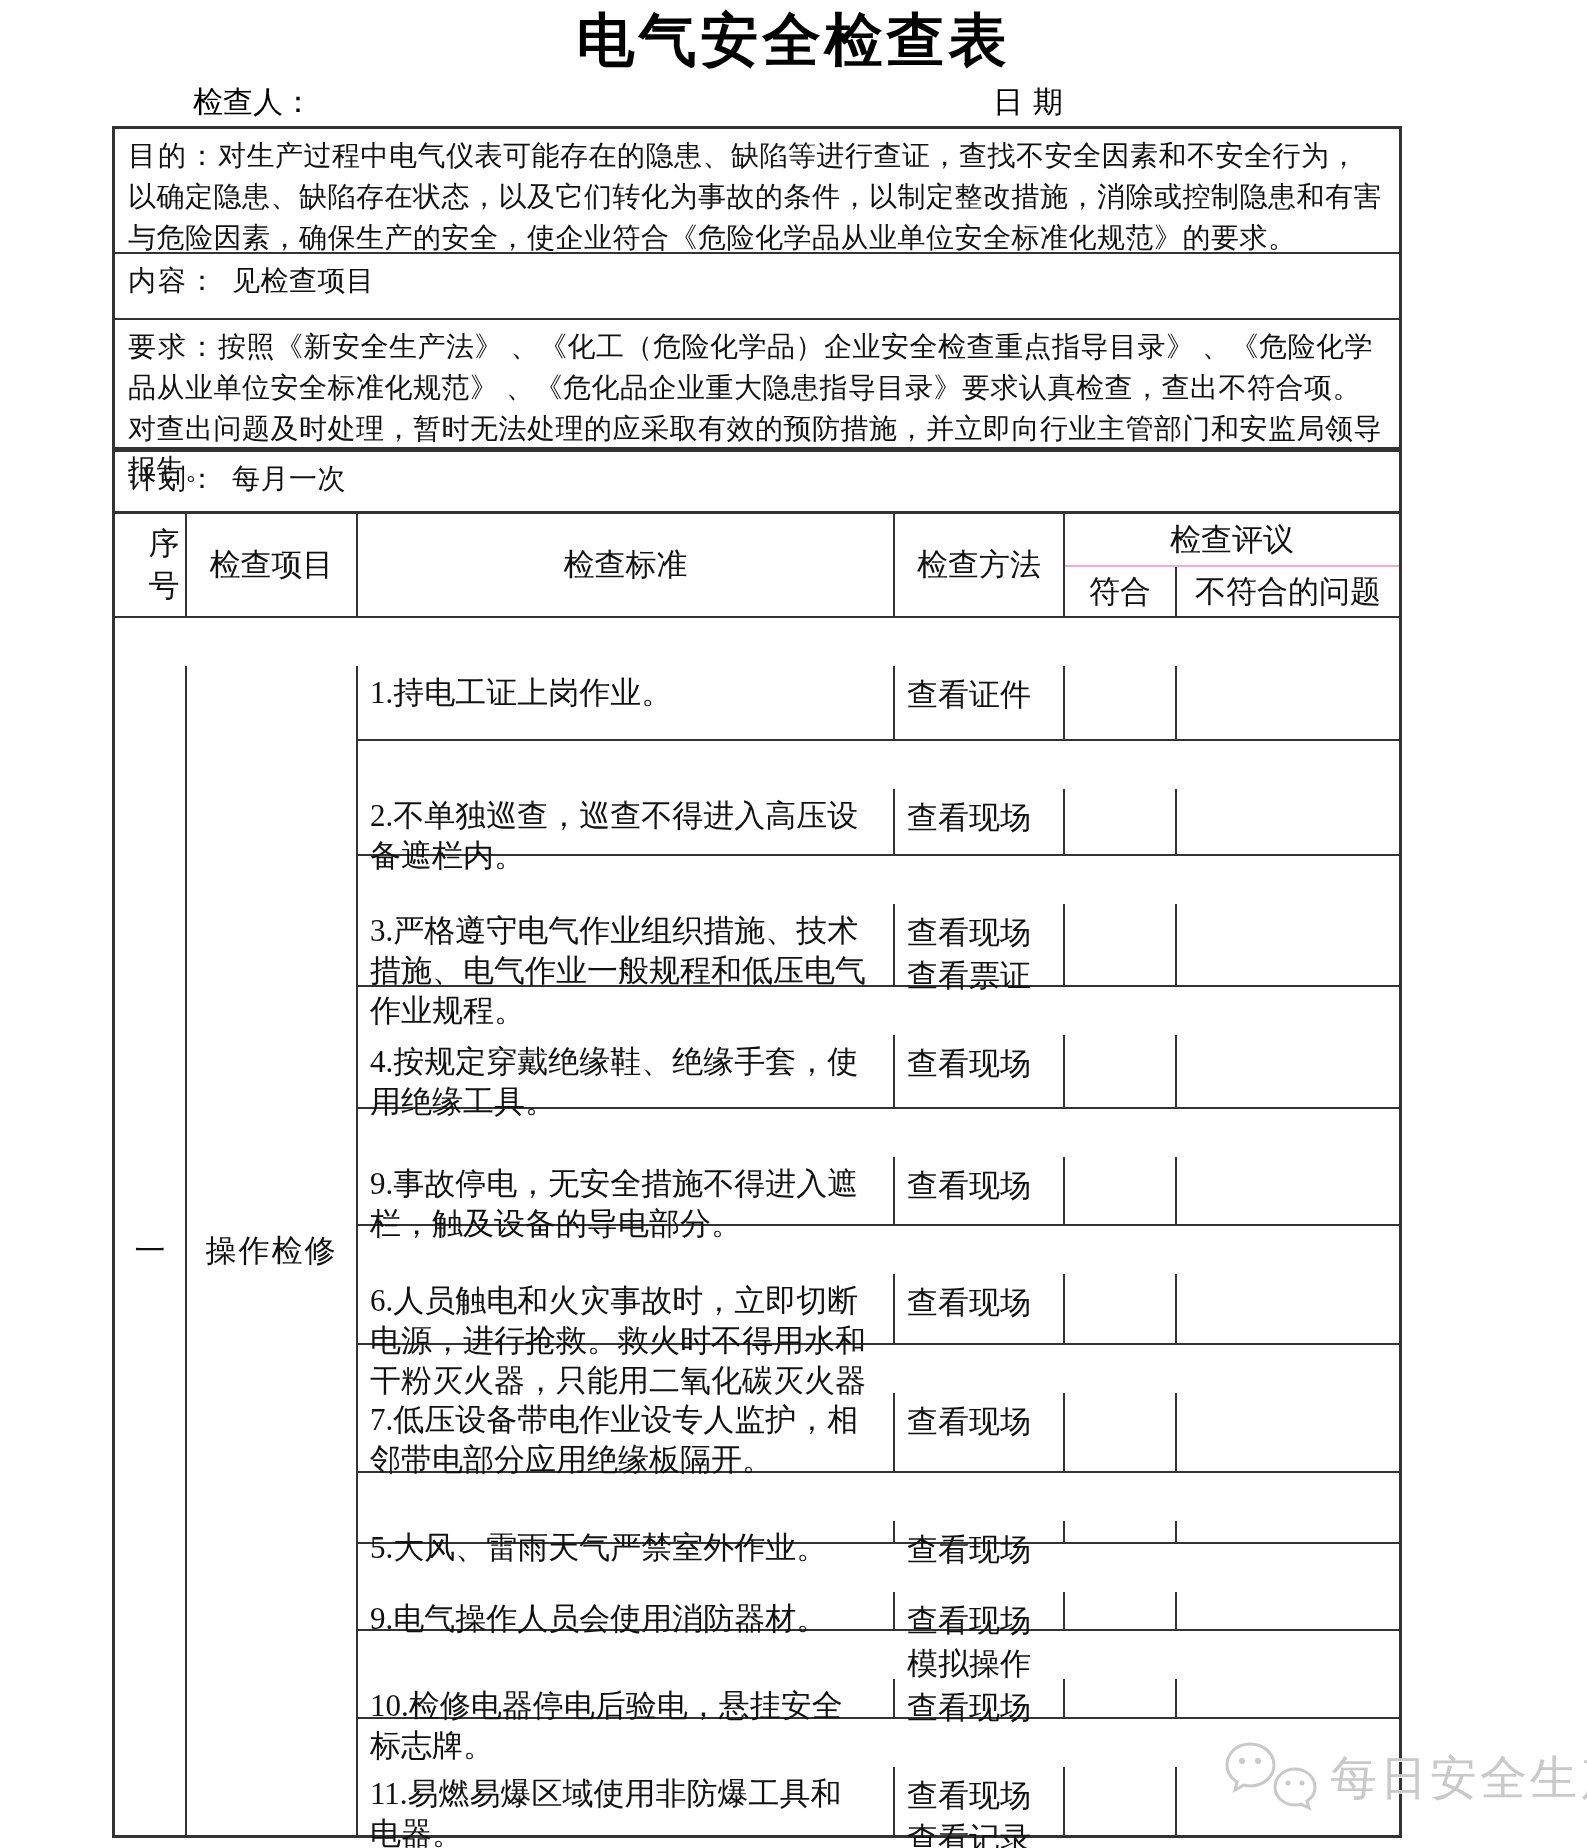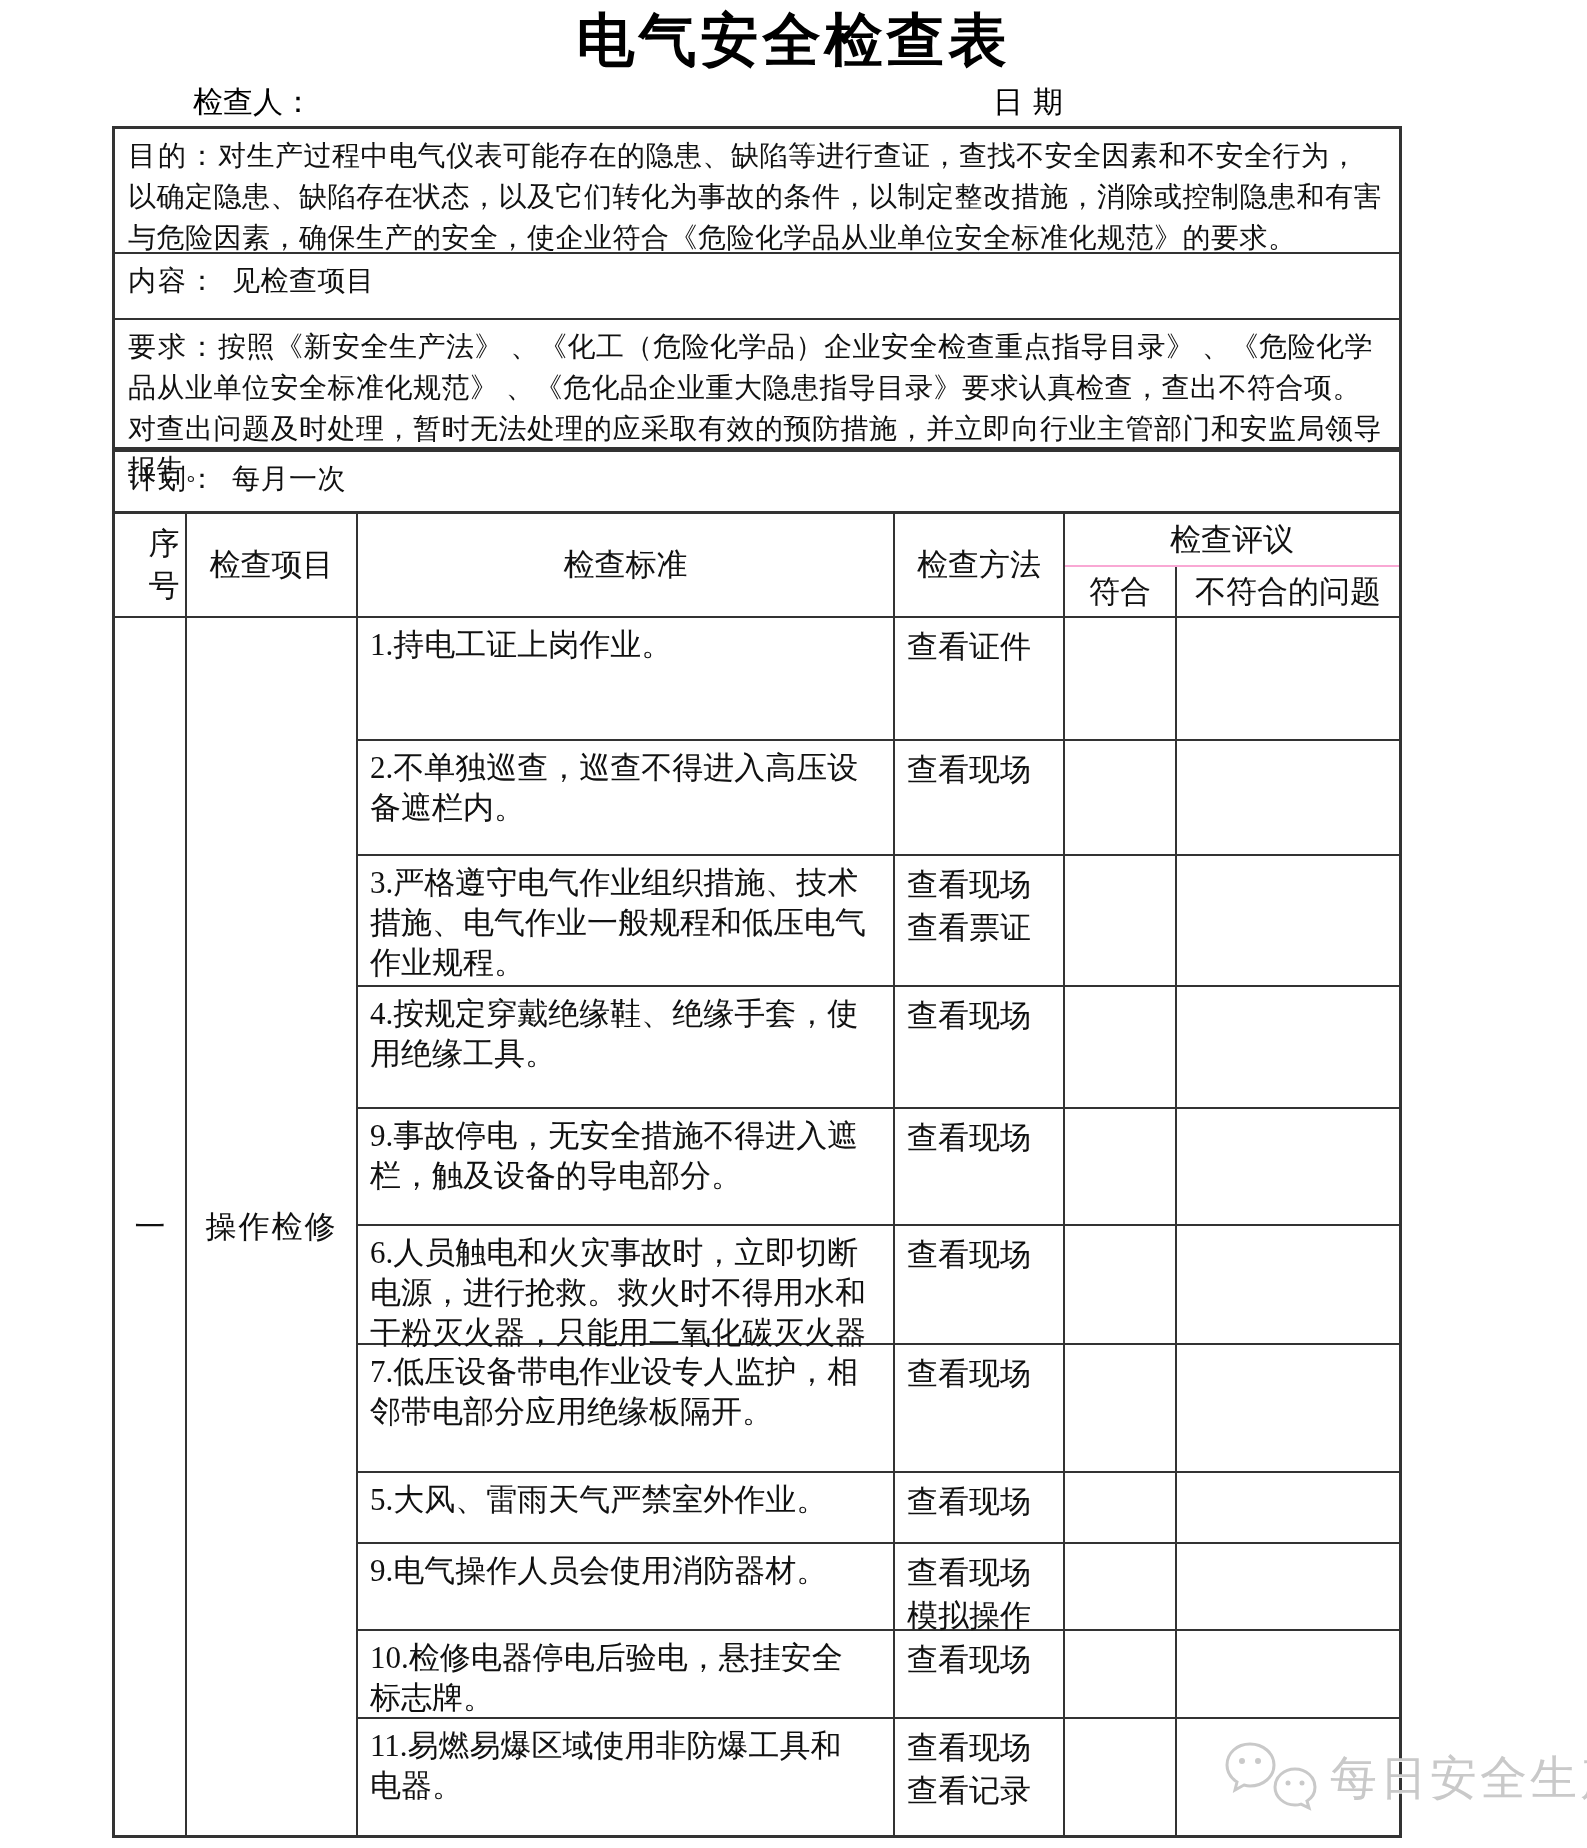--- a/index.html
+++ b/index.html
@@ -37,21 +37,21 @@
   .hc-std{grid-column:3;grid-row:1/3;}
   .hc-mth{grid-column:4;grid-row:1/3;}
   .hc-rev{grid-column:5/7;grid-row:1;}
   .hc-conf{grid-column:5;grid-row:2;}
   .hc-ncf{grid-column:6;grid-row:2;}
 
   
   .bdy{display:grid;grid-template-columns:72px 171px 537px 170px 112px 1fr;
        grid-template-rows:123px 115px 131px 122px 117px 119px 128px 71px 87px 88px 116px;
        font-size:31px;}
-  .c{box-sizing:border-box;border-right:2px solid #333;border-bottom:2px solid #333;}
+  .c{box-sizing:border-box;border-right:2px solid #333;border-bottom:2px solid #333;margin-top:48px;}
   .nr{border-right:none;}
   .nb{border-bottom:none;}
   .seq-cell{grid-column:1;grid-row:1/12;display:flex;align-items:center;justify-content:center;}
   .item-cell{grid-column:2;grid-row:1/12;display:flex;align-items:center;justify-content:center;letter-spacing:2px;}
   .std{padding:7px 26px 0 12px;line-height:40px;}
   .mth{padding:7px 0 0 12px;line-height:43px;white-space:pre-line;}
 
   
   .wm{position:absolute;left:1222px;top:1738px;display:flex;align-items:center;z-index:5;}
   .wm-text{font-family:"Liberation Sans","DejaVu Sans",sans-serif;font-size:47px;

